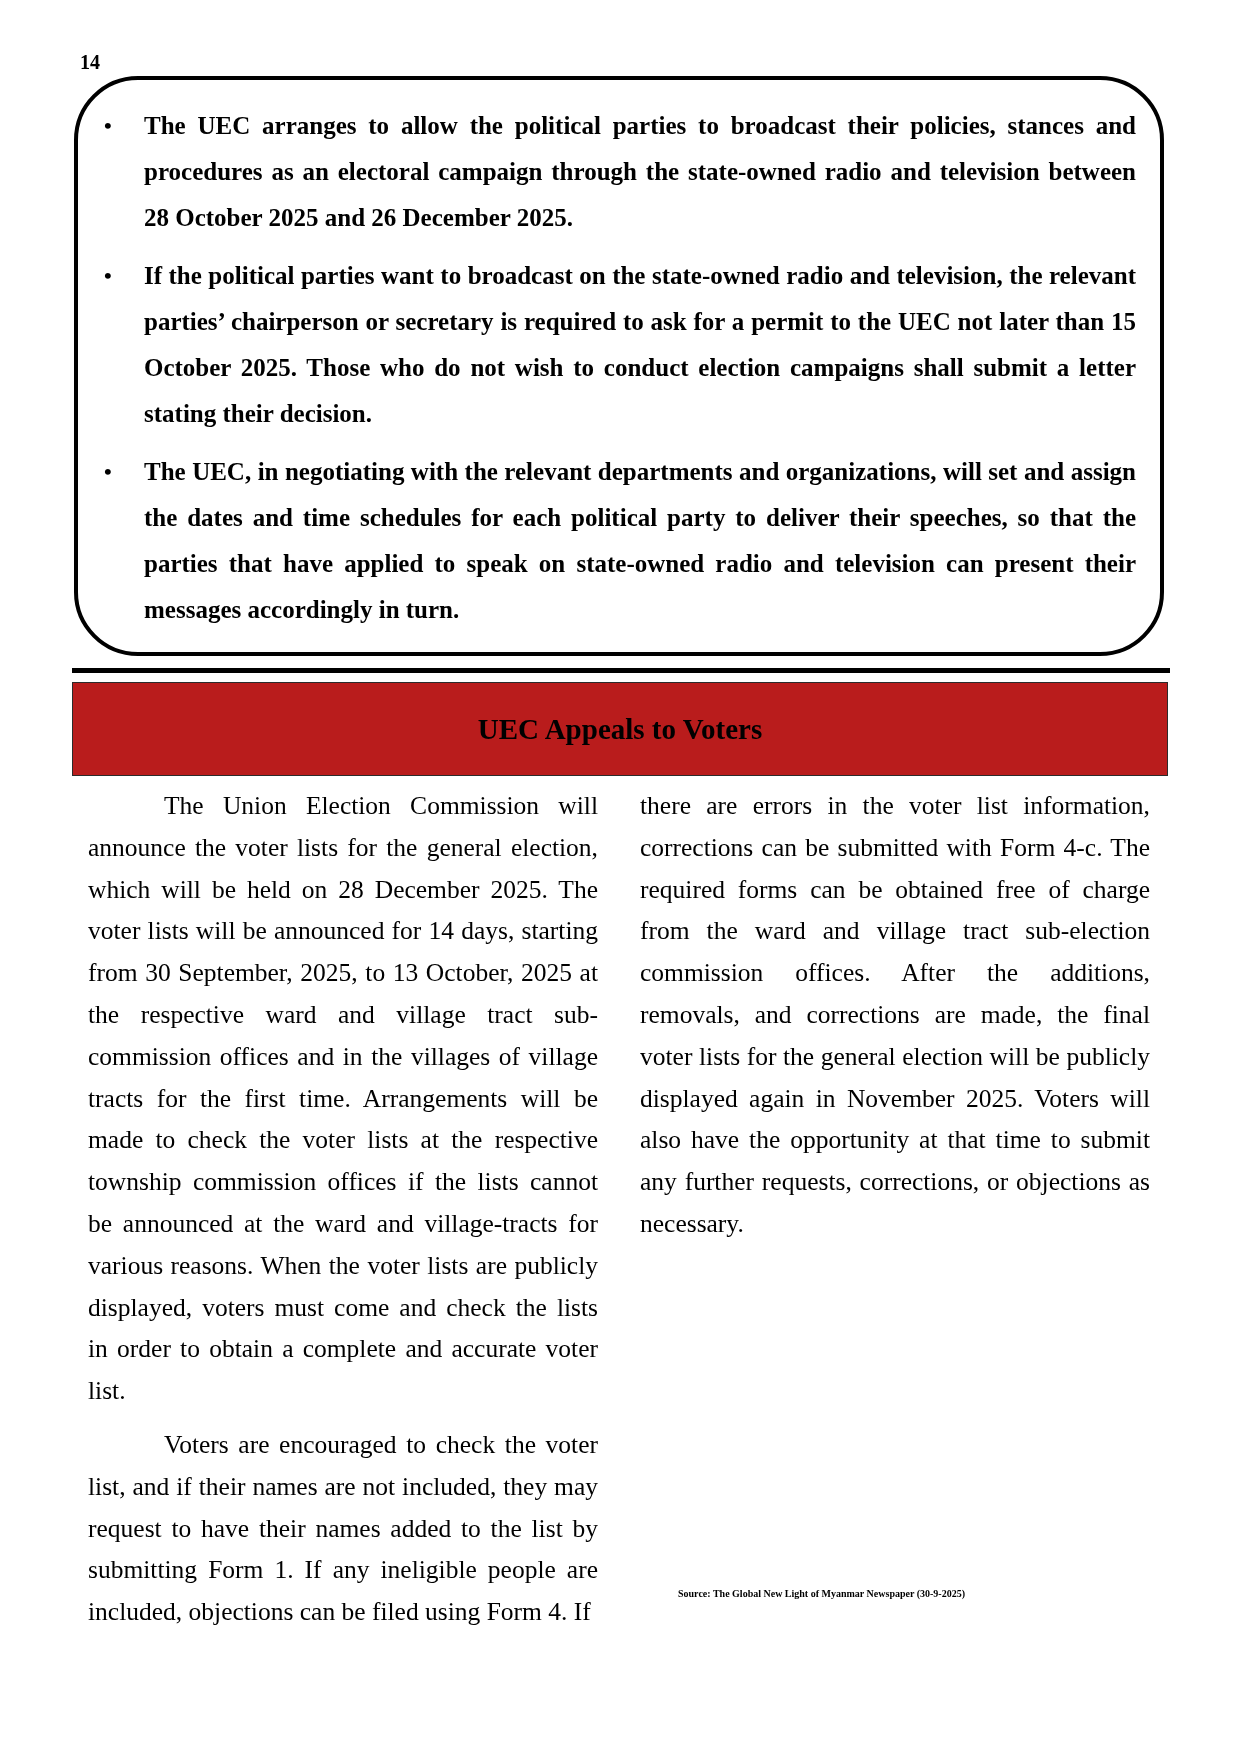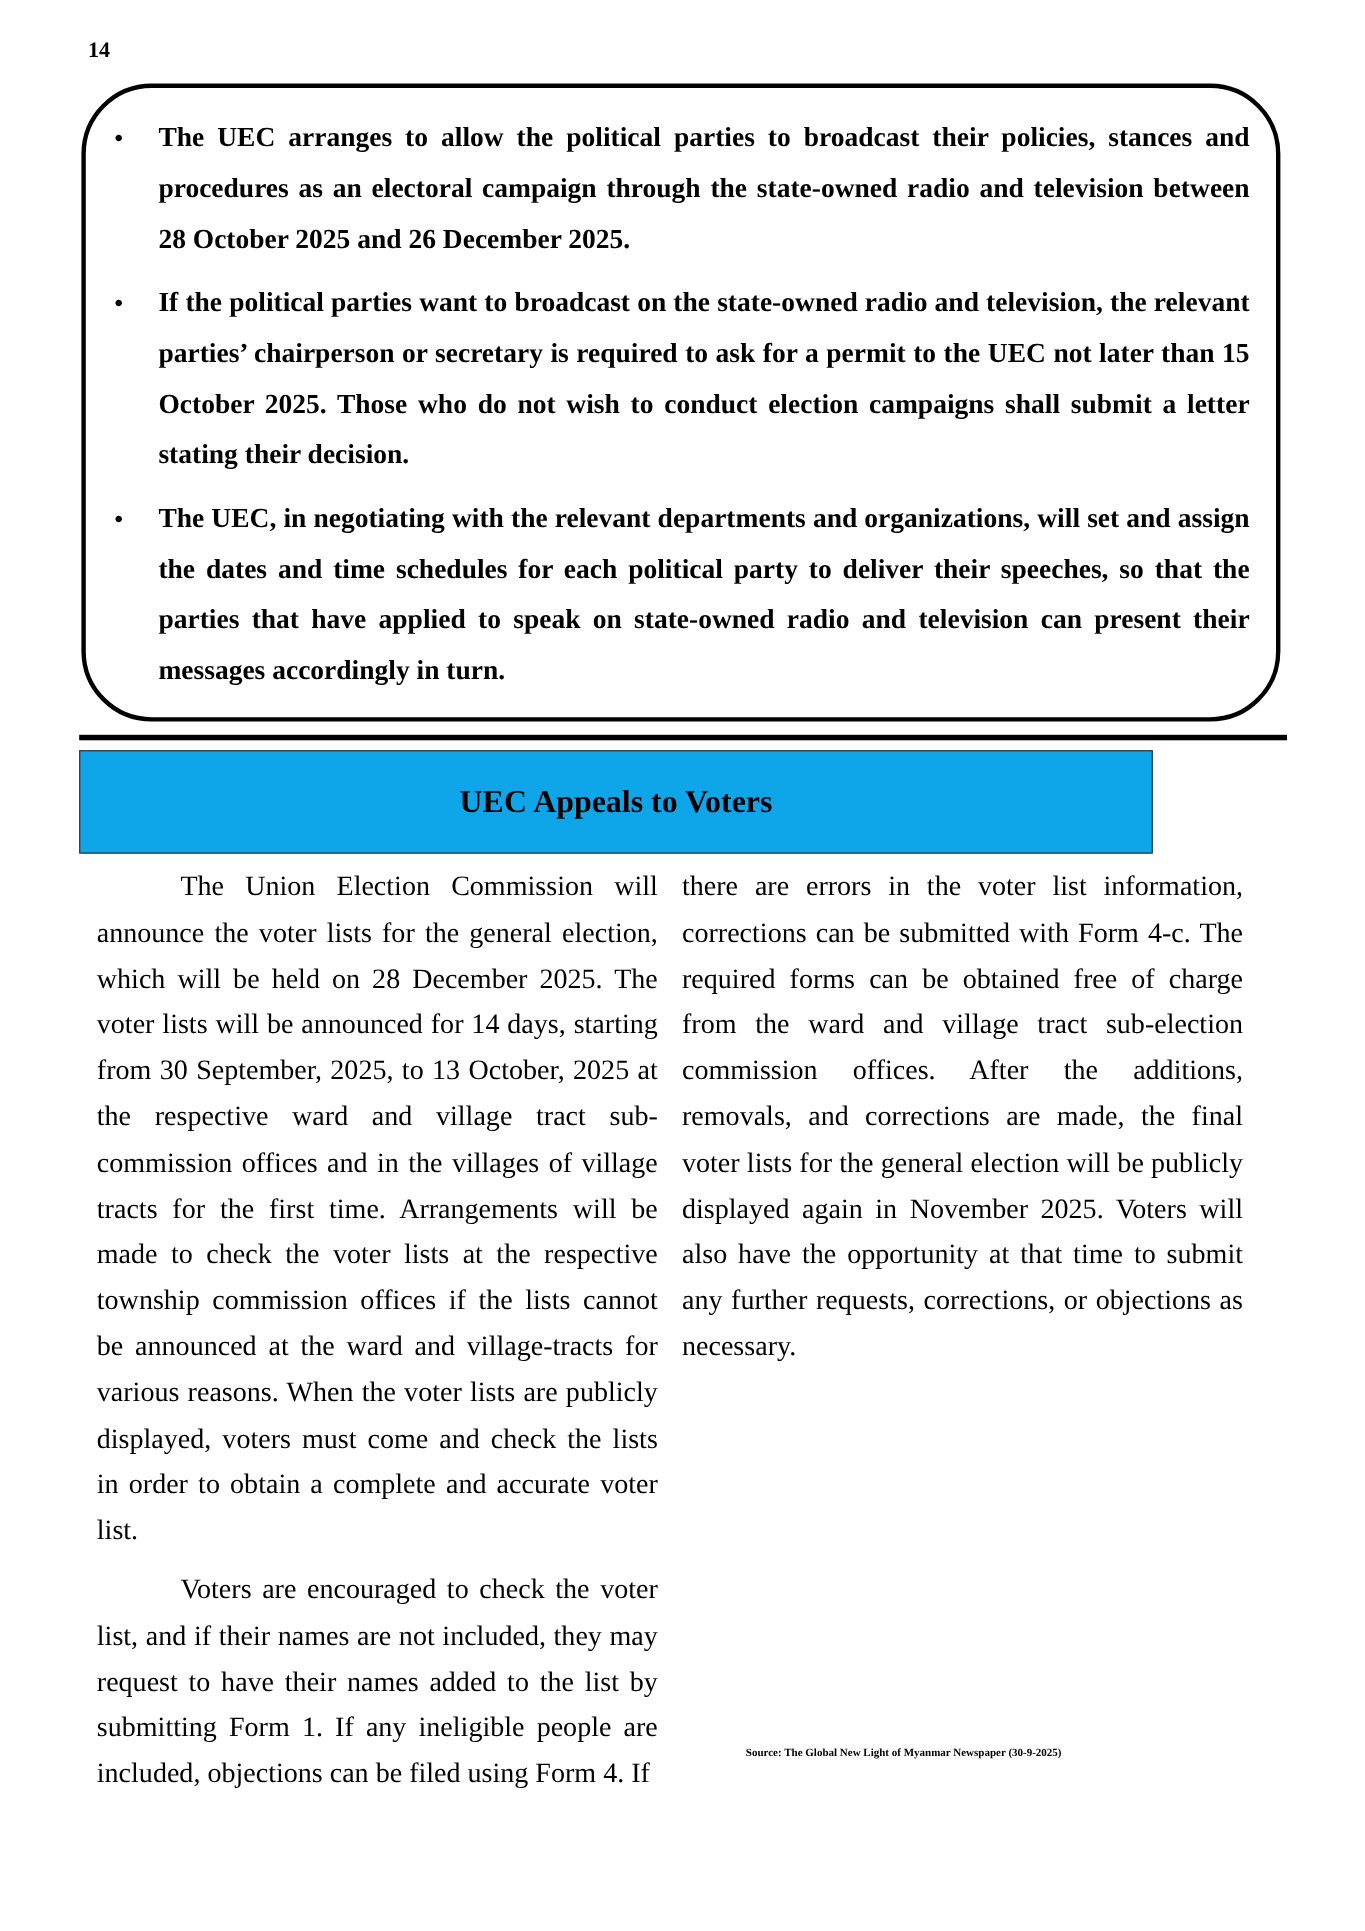--- a/index.html
+++ b/index.html
@@ -1,33 +1,33 @@
 <!DOCTYPE html>
 <html><head>
 <meta charset="utf-8">
 <style>
   html, body { margin: 0; padding: 0; background: #ffffff; }
   body { width: 1241px; height: 1755px; position: relative; overflow: hidden;
          font-family: "Liberation Serif", "DejaVu Serif", serif; color: #000; }
-  .page-number { position: absolute; left: 80px; top: 35px; font-size: 20px; font-weight: bold; }
+  .page-number { position: absolute; left: 80px; top: 51px; font-size: 20px; font-weight: bold; }
   .callout-box { position: absolute; left: 74px; top: 76px; width: 1090px; height: 580px;
          border: 4px solid #000; border-radius: 64px; box-sizing: border-box; }
   .bullets { list-style: none; margin: 0; padding: 0; position: absolute; left: 100px; top: 103px; width: 1036px; }
   .bullet-item { position: relative; padding-left: 44px; font-weight: bold; font-size: 25px;
          line-height: 46px; text-align: justify; margin-bottom: 12px; }
   .bullet-dot { position: absolute; left: 4px; top: 0; font-size: 22px; }
   .divider { position: absolute; left: 72px; top: 668px; width: 1098px; height: 5px; background: #000; }
-  .section-header { position: absolute; left: 72px; top: 682px; width: 976px; height: 94px;
-         background: #0ea5e9; border: 1.5px solid #2b2b2b; box-sizing: border-box;
+  .section-header { position: absolute; left: 72px; top: 682px; width: 1096px; height: 94px;
+         background: #b91c1c; border: 1.5px solid #2b2b2b; box-sizing: border-box;
          display: flex; align-items: center; justify-content: center; }
   .section-title { font-size: 29px; font-weight: bold; }
   .col { position: absolute; top: 785px; width: 510px; font-size: 25.5px; line-height: 41.8px;
          text-align: justify; hyphens: manual; }
   .col-left { left: 88px; }
-  .col-right { left: 620px; }
+  .col-right { left: 640px; }
   .col p { margin: 0 0 12px 0; }
   .col p.indent { text-indent: 76px; }
   .source { position: absolute; left: 678px; top: 1588px; font-size: 10px; font-weight: bold; }
 </style>
 </head>
 <body>
 
 <div class="page-number">14</div>
 
 <div class="callout-box"></div>

